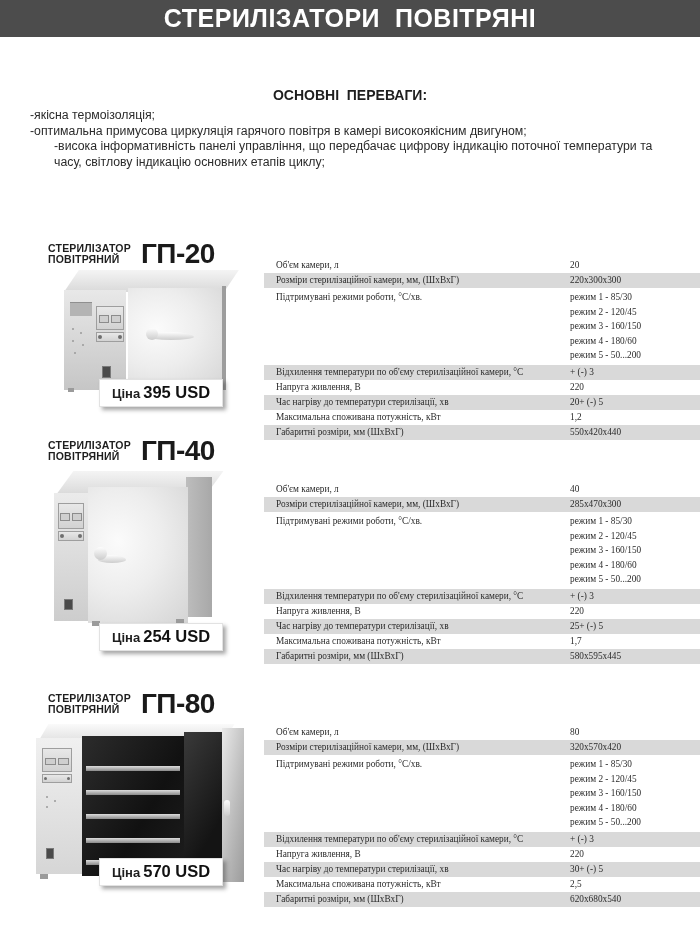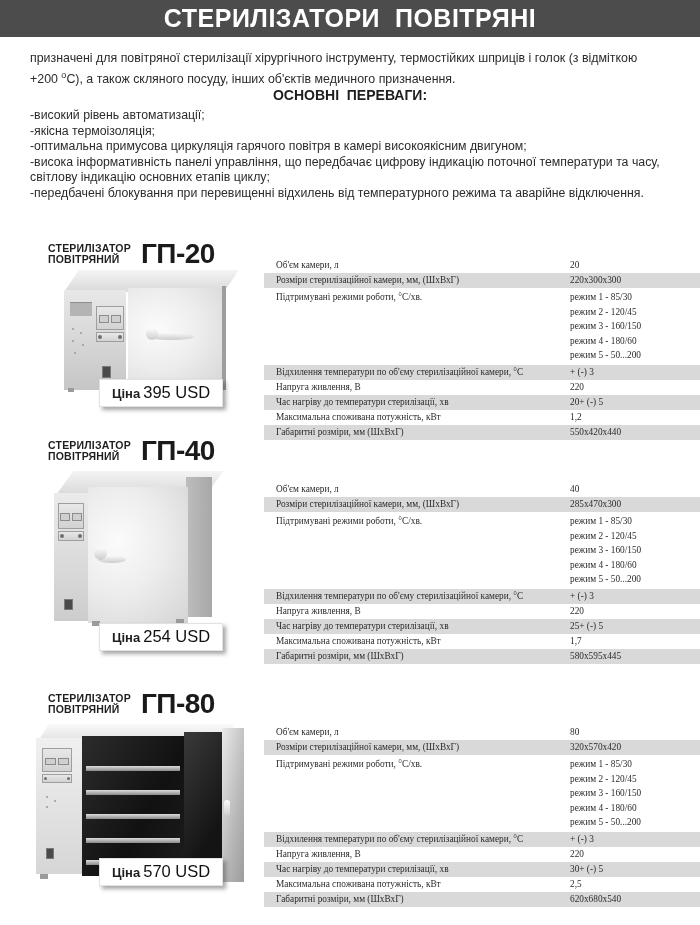--- a/index.html
+++ b/index.html
@@ -38,21 +38,21 @@
     text-align: center;
     font-size: 14px; font-weight: bold; color: #1e1e1e;
     white-space: pre;
   }
 
   .bullets {
     position: absolute; left: 30px; top: 108px; width: 650px;
     font-size: 12.3px; line-height: 15.5px; color: #2b2b2b;
   }
   .bullets div { white-space: nowrap; }
-  .bullets div.wrap { white-space: normal; }
+  .bullets div.wrap { white-space: normal; margin-left: 24px; }
 
   
   .product { position: absolute; left: 0; width: 700px; }
   .prod1 { top: 240px; height: 195px; }
   .prod2 { top: 437px; height: 245px; }
   .prod3 { top: 690px; height: 230px; }
 
   .prod-head {
     position: absolute; left: 0; top: 0;
     display: flex; align-items: center;
@@ -70,21 +70,21 @@
   .price-badge {
     position: absolute;
     background: #ffffff;
     border: 1px solid #e2e2e2;
     box-shadow: 3px 3px 4px rgba(60,60,60,0.45);
     padding: 3px 12px 4px 12px;
     white-space: nowrap;
     z-index: 6;
   }
   .price-label { font-size: 13px; font-weight: bold; color: #1e1e1e; }
-  .price-value { font-size: 16.5px; font-weight: normal; color: #111111; margin-left: 3px; }
+  .price-value { font-size: 16.5px; font-weight: bold; color: #111111; margin-left: 3px; }
 
   
   .spec-table {
     position: absolute;
     background: #d9d9d9;
     font-size: 9.3px;
     color: #2b2b2b;
   }
   .spec-row { display: flex; align-items: flex-start; font-family: Liberation Serif, serif; }
   .spec-row.alt { background: #ffffff; }
@@ -134,33 +134,27 @@
 </style>
 </head>
 <body>
 
 <div class="page">
 
   <div class="banner">
     <div class="banner-title">СТЕРИЛІЗАТОРИ  ПОВІТРЯНІ</div>
   </div>
 
-  <div class="intro">
-    <span>призначені для повітряної стерилізації хірургічного інструменту, термостійких шприців   і голок (з відміткою</span><br>
-    <span>+200 </span><span class="sup">о</span><span>С),  а також скляного посуду, інших об'єктів медичного призначення.</span>
-  </div>
 
   <div class="advantages-title">ОСНОВНІ  ПЕРЕВАГИ:</div>
 
   <div class="bullets">
-    <div>-високий рівень автоматизації;</div>
     <div>-якісна термоізоляція;</div>
     <div>-оптимальна примусова циркуляція гарячого повітря  в камері високоякісним двигуном;</div>
     <div class="wrap">-висока інформативність панелі управління, що передбачає цифрову індикацію поточної температури та часу, світлову індикацію основних етапів циклу;</div>
-    <div>-передбачені блокування при перевищенні відхилень від температурного режима та аварійне відключення.</div>
   </div>
 
   <div class="product prod1">
 
     <div class="prod-head" style="left:48px; top:0px;">
       <div class="prod-kicker">
         <div>СТЕРИЛІЗАТОР</div>
         <div>ПОВІТРЯНИЙ</div>
       </div>
       <div class="prod-model">ГП-20</div>

